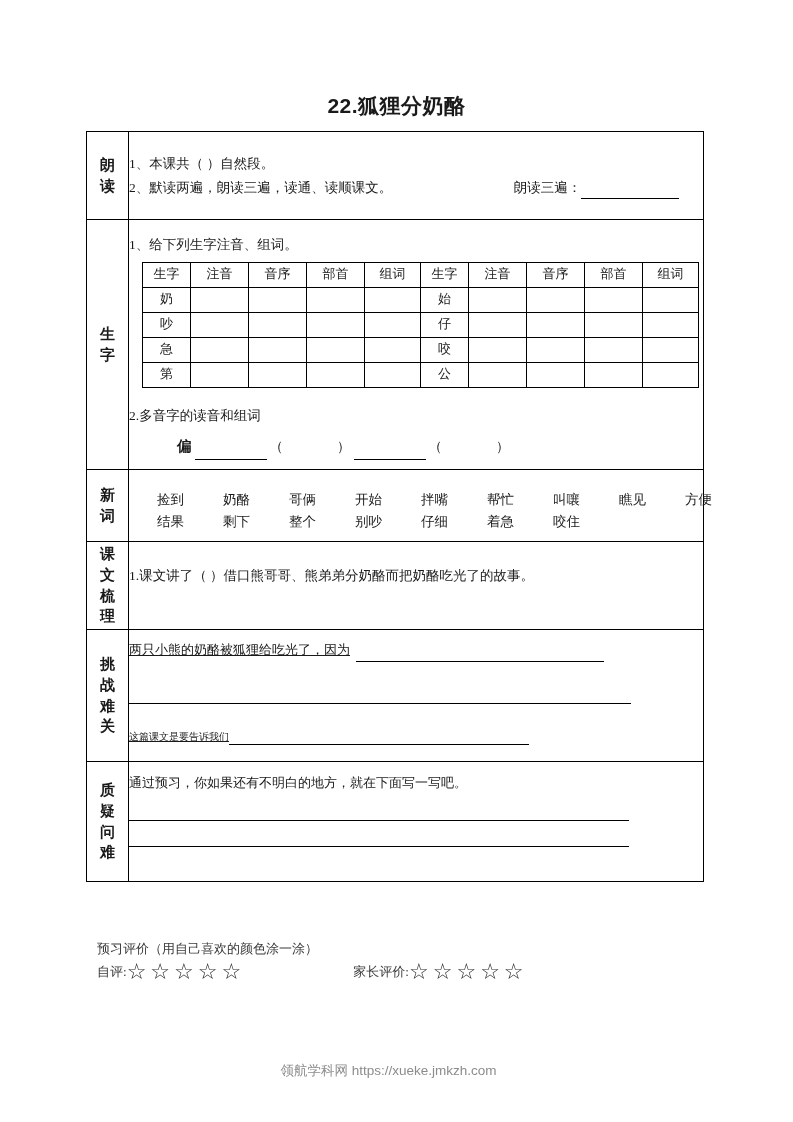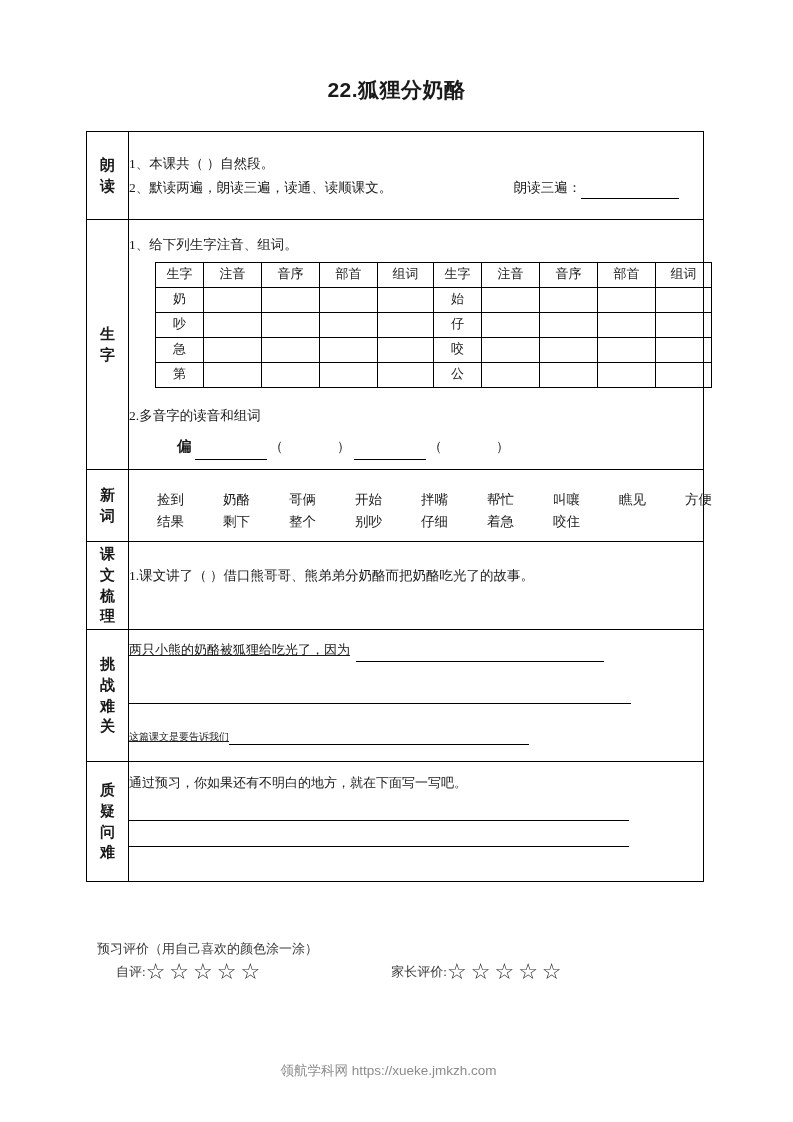--- a/index.html
+++ b/index.html
@@ -14,21 +14,21 @@
   .page {
     position: relative;
     width: 793px;
     height: 1122px;
     background: #fff;
   }
 
   
   .title {
     position: absolute;
-    top: 76px; left: 0; right: 0;
+    top: 92px; left: 0; right: 0;
     text-align: center;
     font-size: 21px;
     font-weight: bold;
     letter-spacing: 0.5px;
     font-family: "Liberation Sans", "DejaVu Sans", sans-serif;
   }
 
   
   .sheet {
     position: absolute;
@@ -75,21 +75,21 @@
   }
   .sig-blank { width: 98px; }
 
   
   .r-zi .cell { height: 250px; vertical-align: top; padding-top: 13px; }
   .sub-q { font-size: 13.5px; margin-bottom: 5px; }
   table.zi {
     border-collapse: collapse;
     table-layout: fixed;
     width: 556px;
-    margin: 3px 0 4px 26px;
+    margin: 3px 0 4px 13px;
   }
   table.zi td {
     border: 1px solid #000;
     height: 25px;
     text-align: center;
     font-size: 13px;
     padding: 0;
   }
   table.zi td.hdr { font-size: 13px; }
   .polytitle { font-size: 13.5px; margin-top: 16px; }
@@ -136,21 +136,21 @@
   .eval {
     position: absolute;
     left: 97px;
     top: 940px;
     font-size: 13px;
     color: #3a3a3a;
   }
   .eval-title { margin-bottom: 3px; }
   .eval-row { display: flex; align-items: center; }
   .eval-block { display: flex; align-items: center; }
-  .eval-label { font-size: 13px; margin-left: 19px; }
+  .eval-label { font-size: 13px; }
   .stars { display: inline-flex; align-items: center; }
   .star {
     font-size: 22px;
     line-height: 1;
     margin-right: 4px;
     color: #2b2b2b;
   }
   .gap-mid { width: 108px; }
 
   

